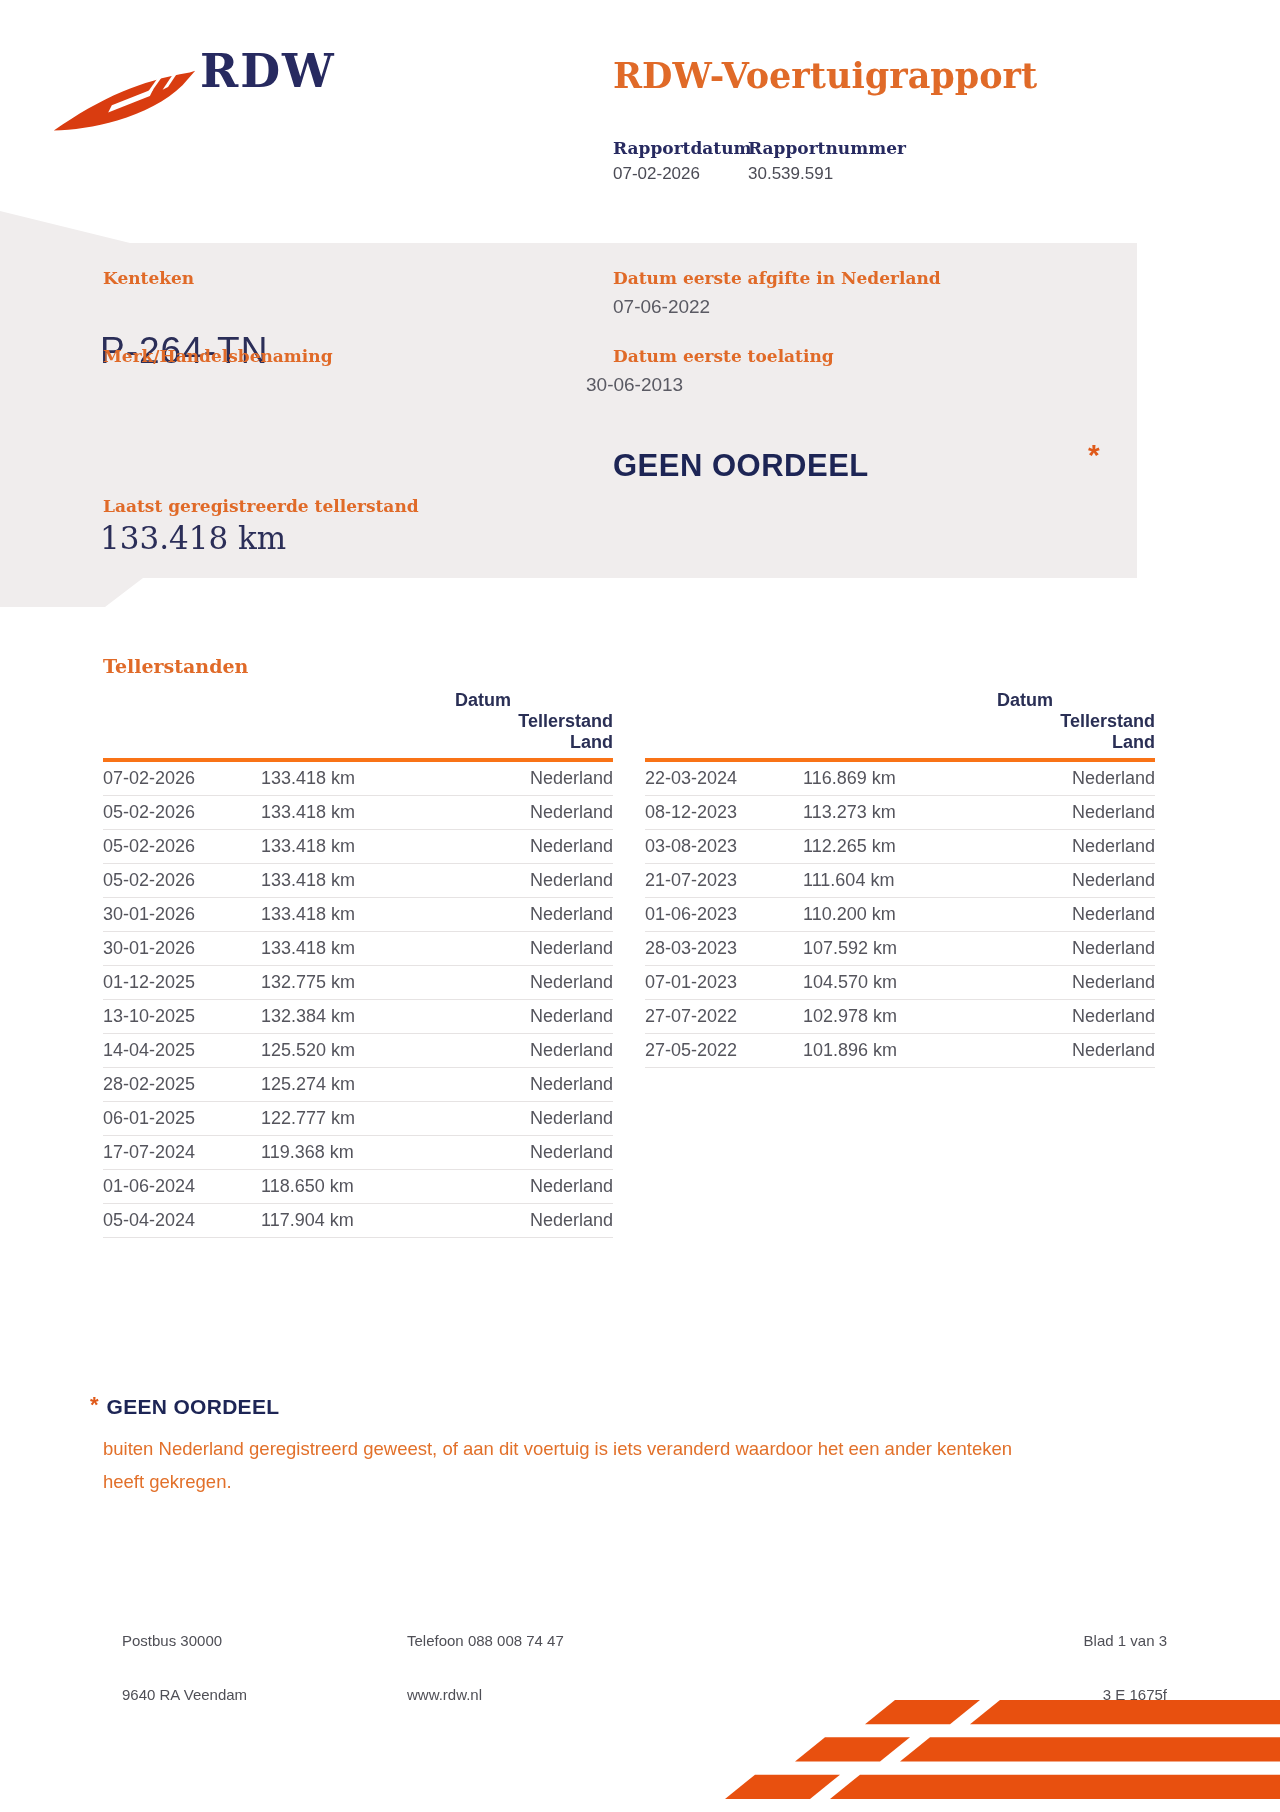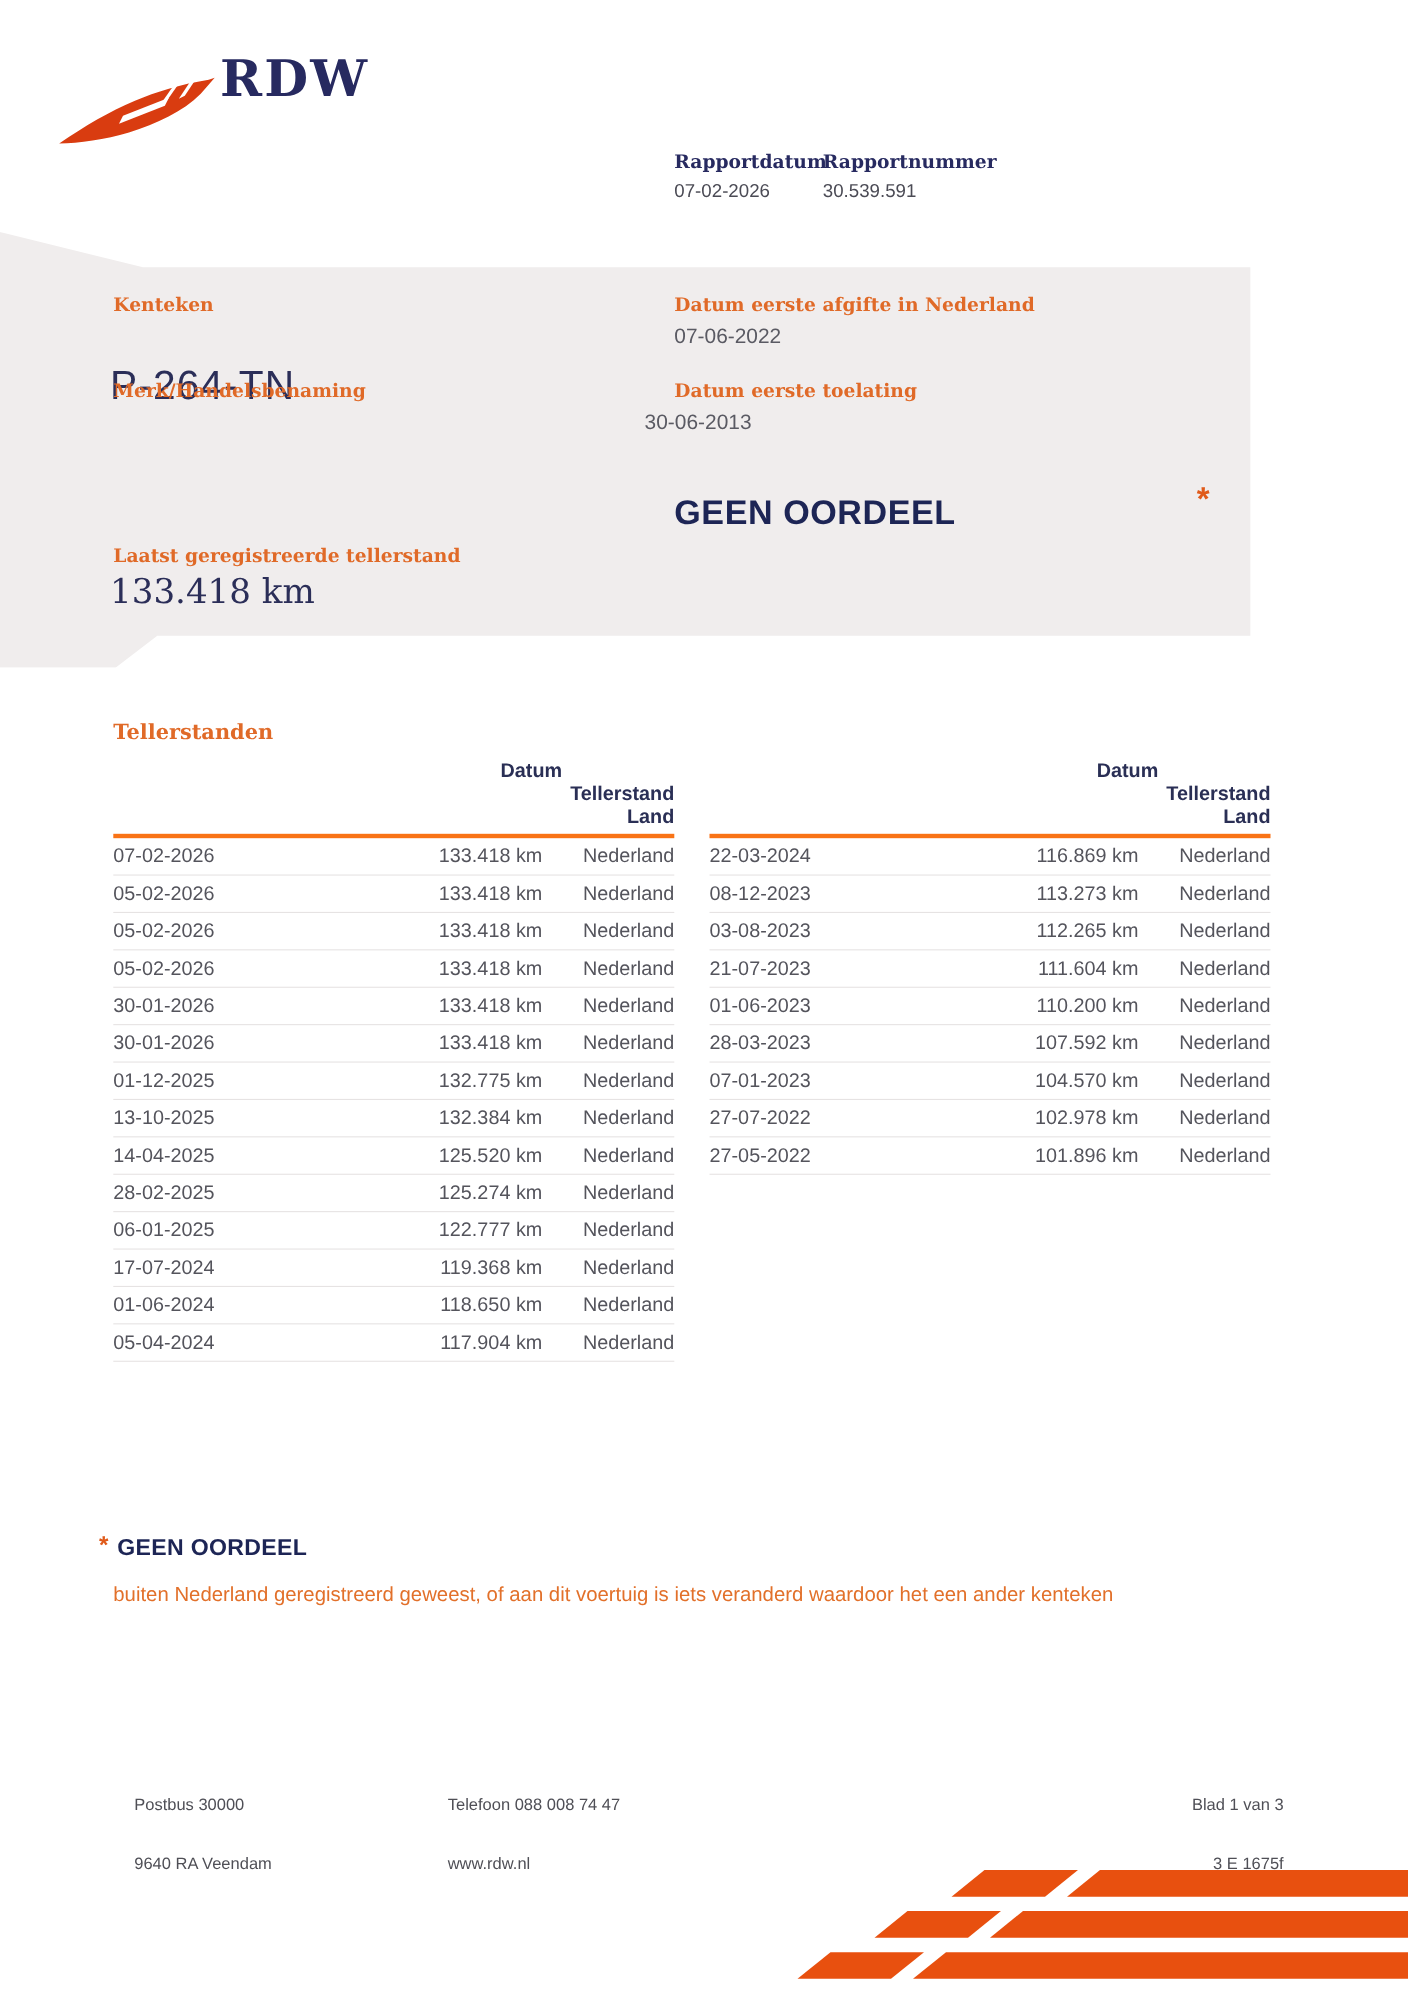--- a/index.html
+++ b/index.html
@@ -21,21 +21,21 @@
   .verdict-star{font-weight:700;font-size:30px;color:#e05a1a;}
   .odo-value{font-family:"DejaVu Serif",serif;font-size:31px;color:#2b2e58;}
   
   .section-title{font-family:"DejaVu Serif",serif;font-weight:700;font-size:19px;color:#e06a28;}
   .otable{width:510px;}
   .thead{display:flex;align-items:flex-end;border-bottom:4px solid #f97316;padding-bottom:5px;
          font-weight:700;font-size:18px;color:#2a2f55;flex-direction:column;}
   .trow{display:flex;align-items:center;height:33px;border-bottom:1px solid #e6e3e3;
         font-size:18px;color:#54545c;}
   .c0{width:158px;}
-  .c1{flex:1;text-align:right;}
+  .c1{flex:1;text-align:left;}
   .c2{width:120px;text-align:right;}
   
   .fn-star{font-weight:700;font-size:22px;color:#e05a1a;vertical-align:2px;}
   .fn-title{font-weight:700;font-size:21px;color:#1d2555;margin-left:8px;letter-spacing:.3px;}
   .fn-line{font-size:18.5px;color:#e2702a;line-height:33px;}
   
   .pf{font-size:15px;color:#4f4f56;margin-left:19px;}
   .pf-right{width:300px;text-align:right;}
 </style>
 </head>
@@ -46,20 +46,21 @@
   <div class="abs panel-bg"></div>
 
   <svg class="abs" style="left:52px;top:48px;" width="145" height="88" viewBox="0 0 160 95">
     <path d="M2,90 C28,72 52,58 78,47 C100,38 122,31 152,26 L158,24 L144,40 C126,58 100,70 72,79 C48,86 22,90 2,90 Z" fill="#d93c10"></path>
     <path d="M66,62 L112,44 L108,52 L62,70 Z" fill="#ffffff"></path>
     <path d="M118,30 L124,27 L110,47 L104,50 Z" fill="#ffffff"></path>
     <path d="M134,27 L140,24 L128,42 L122,45 Z" fill="#ffffff"></path>
   </svg>
   <div class="abs rdw-logotext" style="left:200px;top:44px;">RDW</div>
 
+  <div class="abs page-title" style="left:613px;top:55px;">RDW-Voertuigrapport</div>
   <div class="abs meta-label" style="left:613px;top:138px;">Rapportdatum</div>
   <div class="abs meta-value" style="left:613px;top:164px;">07-02-2026</div>
   <div class="abs meta-label" style="left:748px;top:138px;">Rapportnummer</div>
   <div class="abs meta-value" style="left:748px;top:164px;">30.539.591</div>
 
   <div class="abs field-label" style="left:103px;top:268px;">Kenteken</div>
   <div class="abs field-value-serif" style="left:100px;top:290px;">P-264-TN</div>
   <div class="abs field-label" style="left:103px;top:346px;">Merk/Handelsbenaming</div>
 
   <div class="abs field-label" style="left:613px;top:268px;">Datum eerste afgifte in Nederland</div>
@@ -208,20 +209,21 @@
           <div class="c2">Nederland</div>
         </div>
       </div>
   </div>
 
   <div class="abs" style="left:90px;top:1392px;">
     <span class="fn-star">*</span><span class="fn-title">GEEN OORDEEL</span>
   </div>
   <div class="abs" style="left:103px;top:1432px;width:1020px;">
       <div class="fn-line">buiten Nederland geregistreerd geweest, of aan dit voertuig is iets veranderd waardoor het een ander kenteken</div>
+      <div class="fn-line">heeft gekregen.</div>
     </div>
 
   <div class="abs pf" style="left:103px;top:1632px;">Postbus 30000</div>
   <div class="abs pf" style="left:103px;top:1686px;">9640 RA Veendam</div>
   <div class="abs pf" style="left:388px;top:1632px;">Telefoon 088 008 74 47</div>
   <div class="abs pf" style="left:388px;top:1686px;">www.rdw.nl</div>
   <div class="abs pf pf-right" style="left:848px;top:1632px;">Blad 1 van 3</div>
   <div class="abs pf pf-right" style="left:848px;top:1686px;">3 E 1675f</div>
 
   <svg class="abs" style="left:680px;top:1700px;" width="600" height="112" viewBox="0 0 600 120" preserveAspectRatio="none">

